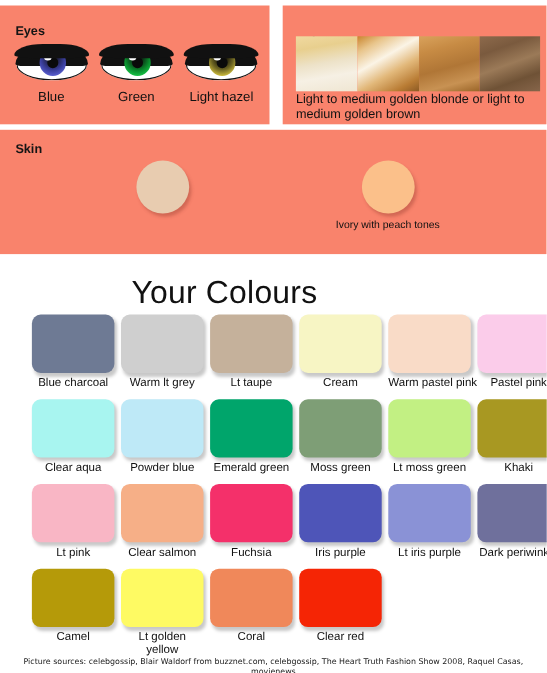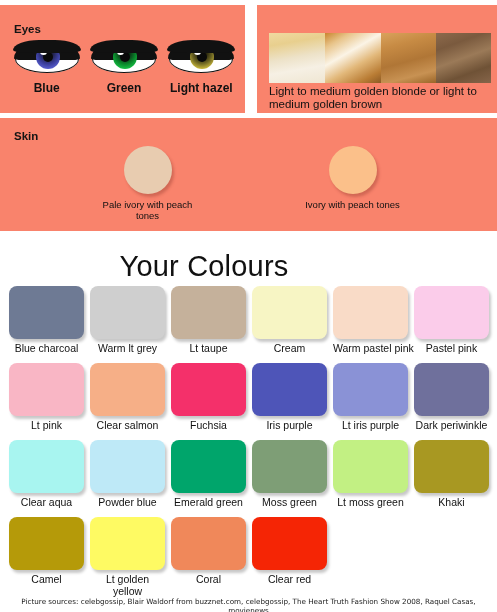--- a/index.html
+++ b/index.html
@@ -109,21 +109,21 @@
     left: -2px; top: -1px;
     width: 68px; height: 13px;
     background: #111111;
     border-radius: 50% 50% 40% 40% / 100% 100% 30% 30%;
     z-index: 5;
   }
   .eye-label {
     font-size: 12px;
     color: #111111;
     margin-top: 4px;
-    font-weight: 700;
+    font-weight: 400;
   }
 
   
   .hair-strip {
     position: absolute;
     left: 12px; top: 28px;
     width: 222px; height: 50px;
     display: flex;
   }
   .hair-sw { height: 50px; }
@@ -183,20 +183,21 @@
 
   .swatch-area {
     position: absolute;
     left: 0; top: 286px;
     width: 497px;
   }
   .swatch-row {
     display: flex;
     margin-bottom: 9px;
     padding-left: 9px;
+    margin-left: 20px;
   }
   .swatch-cell {
     width: 75px;
     margin-right: 6px;
     text-align: center;
   }
   .swatch {
     width: 75px;
     height: 53px;
     border-radius: 8px;
@@ -280,21 +281,20 @@
   </div>
 
 </div>
 
 <div class="panel-skin">
   <div class="section-label">Skin</div>
   <div class="skin-row">
 
     <div class="skin-cell">
       <div class="skin-dot" style="background:#E8CCB0"></div>
-      <div class="skin-label">Pale ivory with peach tones</div>
     </div>
 
     <div class="skin-cell">
       <div class="skin-dot" style="background:#FBC08A"></div>
       <div class="skin-label">Ivory with peach tones</div>
     </div>
 
 
   </div>
 </div>
@@ -325,20 +325,47 @@
       <div class="swatch-label">Warm pastel pink</div>
     </div>
     <div class="swatch-cell">
       <div class="swatch" style="background:#FBCCEA"></div>
       <div class="swatch-label">Pastel pink</div>
     </div>
   </div>
 
   <div class="swatch-row">
     <div class="swatch-cell">
+      <div class="swatch" style="background:#A8F5F0"></div>
+      <div class="swatch-label">Clear aqua</div>
+    </div>
+    <div class="swatch-cell">
+      <div class="swatch" style="background:#BEE9F7"></div>
+      <div class="swatch-label">Powder blue</div>
+    </div>
+    <div class="swatch-cell">
+      <div class="swatch" style="background:#00A56B"></div>
+      <div class="swatch-label">Emerald green</div>
+    </div>
+    <div class="swatch-cell">
+      <div class="swatch" style="background:#7E9E76"></div>
+      <div class="swatch-label">Moss green</div>
+    </div>
+    <div class="swatch-cell">
+      <div class="swatch" style="background:#C2F083"></div>
+      <div class="swatch-label">Lt moss green</div>
+    </div>
+    <div class="swatch-cell">
+      <div class="swatch" style="background:#A89822"></div>
+      <div class="swatch-label">Khaki</div>
+    </div>
+  </div>
+
+  <div class="swatch-row">
+    <div class="swatch-cell">
       <div class="swatch" style="background:#F9B6C5"></div>
       <div class="swatch-label">Lt pink</div>
     </div>
     <div class="swatch-cell">
       <div class="swatch" style="background:#F6AF87"></div>
       <div class="swatch-label">Clear salmon</div>
     </div>
     <div class="swatch-cell">
       <div class="swatch" style="background:#F4306A"></div>
       <div class="swatch-label">Fuchsia</div>
@@ -352,47 +379,20 @@
       <div class="swatch-label">Lt iris purple</div>
     </div>
     <div class="swatch-cell">
       <div class="swatch" style="background:#6F709C"></div>
       <div class="swatch-label">Dark periwinkle</div>
     </div>
   </div>
 
   <div class="swatch-row">
     <div class="swatch-cell">
-      <div class="swatch" style="background:#A8F5F0"></div>
-      <div class="swatch-label">Clear aqua</div>
-    </div>
-    <div class="swatch-cell">
-      <div class="swatch" style="background:#BEE9F7"></div>
-      <div class="swatch-label">Powder blue</div>
-    </div>
-    <div class="swatch-cell">
-      <div class="swatch" style="background:#00A56B"></div>
-      <div class="swatch-label">Emerald green</div>
-    </div>
-    <div class="swatch-cell">
-      <div class="swatch" style="background:#7E9E76"></div>
-      <div class="swatch-label">Moss green</div>
-    </div>
-    <div class="swatch-cell">
-      <div class="swatch" style="background:#C2F083"></div>
-      <div class="swatch-label">Lt moss green</div>
-    </div>
-    <div class="swatch-cell">
-      <div class="swatch" style="background:#A89822"></div>
-      <div class="swatch-label">Khaki</div>
-    </div>
-  </div>
-
-  <div class="swatch-row">
-    <div class="swatch-cell">
       <div class="swatch" style="background:#B59A09"></div>
       <div class="swatch-label">Camel</div>
     </div>
     <div class="swatch-cell">
       <div class="swatch" style="background:#FEFA63"></div>
       <div class="swatch-label wrap">Lt golden yellow</div>
     </div>
     <div class="swatch-cell">
       <div class="swatch" style="background:#F0885A"></div>
       <div class="swatch-label">Coral</div>

